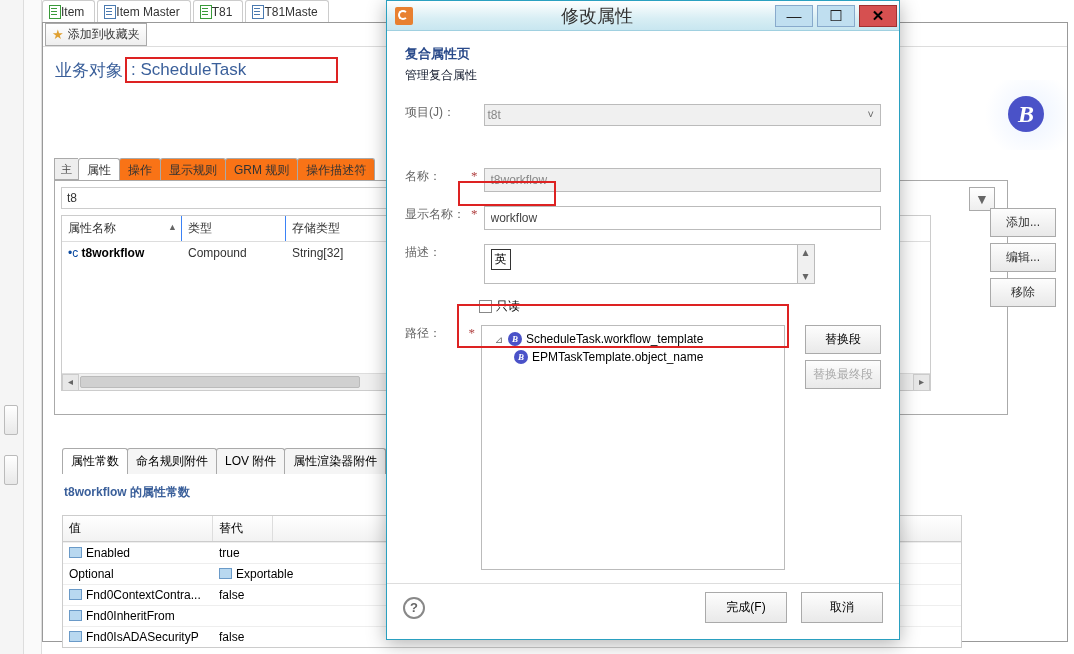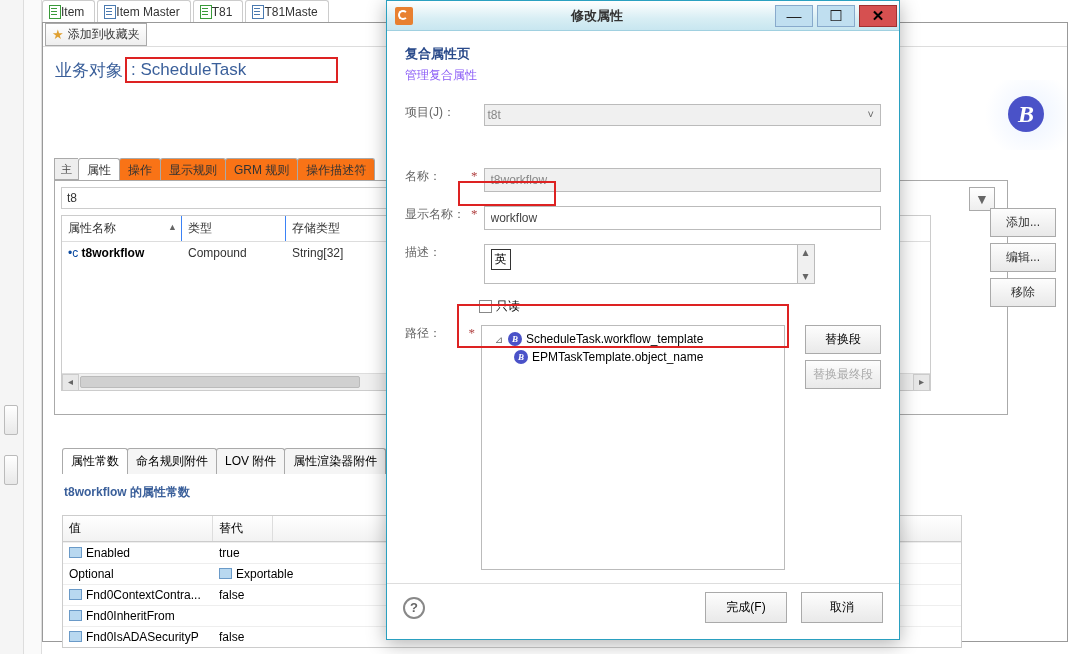--- a/index.html
+++ b/index.html
@@ -71,30 +71,30 @@
 .lower-th > div { padding: 4px 6px; border-right: 1px solid #ddd; font-size: 12px; }
 .lower-row { display: flex; border-top: 1px solid #eee; }
 .lower-row > div { padding: 3px 6px; font-size: 12px; }
 .row-icon { display: inline-block; width: 13px; height: 11px; background: #b8d8f0; border: 1px solid #6a9ac8; margin-right: 4px; position: relative; top: 1px; }
 
 
 .dlg { position: absolute; left: 386px; top: 0; width: 514px; height: 640px; border: 1px solid #2aa0c0; background: #fff; box-shadow: 0 4px 18px rgba(0,0,0,.3); }
 .dlg-title { height: 30px; background: linear-gradient(#fff, #d8eef4 60%, #c8e6f0); display: flex; align-items: center; border-bottom: 1px solid #a0d0e0; }
 .dlg-icon { width: 18px; height: 18px; margin: 0 8px; background: #e88030; border-radius: 2px; position: relative; }
 .dlg-icon::after { content:""; position:absolute; left:3px; top:3px; width:6px; height:6px; border: 2px solid #fff; border-radius: 50%; border-right-color: transparent; }
-.dlg-title-text { flex: 1; text-align: center; font-size: 13px; color: #333; font-weight: bold; }
+.dlg-title-text { flex: 1; text-align: center; font-size: 18px; color: #333; }
 .dlg-btns { display: flex; }
 .dlg-tbtn { width: 38px; height: 22px; margin: 3px 2px; text-align: center; line-height: 20px; font-size: 15px; font-family: Arial; }
 .dlg-min { background: #c0dff0; border: 1px solid #8ac; color: #222; }
 .dlg-max { background: #c0dff0; border: 1px solid #8ac; color: #222; }
 .dlg-close { background: #d65050; border: 1px solid #a03030; color: #000; font-weight: bold; }
 
 .dlg-body { padding: 14px 18px; height: 600px; position: relative; }
 .dlg-h1 { font-size: 13px; color: #2a4a8a; font-weight: bold; margin-bottom: 4px; }
-.dlg-sub { font-size: 12px; color: #8b5cf6; margin-bottom: 20px; }
+.dlg-sub { font-size: 12px; color: #0f172a; margin-bottom: 20px; }
 .form-row { display: flex; margin-bottom: 14px; }
 .form-label { width: 66px; color: #666; font-size: 12px; }
 .req { color: #b04040; font-family: "SimSun"; margin-right: 6px; font-size: 13px; }
 .form-input { flex: 1; padding: 4px 6px; border: 1px solid #bbb; font-size: 12px; color: #444; background: #fff; }
 .form-input.ro { background: #f0f0f0; color: #888; }
 .form-select { flex: 1; padding: 3px; border: 1px solid #bbb; background: #f0f0f0; color: #888; position: relative; }
 .form-select::after { content: "˅"; position: absolute; right: 6px; top: 3px; color: #666; font-size: 11px; }
 .name-redbox { position: absolute; left: 71px; top: 150px; width: 98px; height: 25px; border: 2px solid #d22; pointer-events: none; }
 
 .desc-box { display: flex; align-items: flex-start; }

